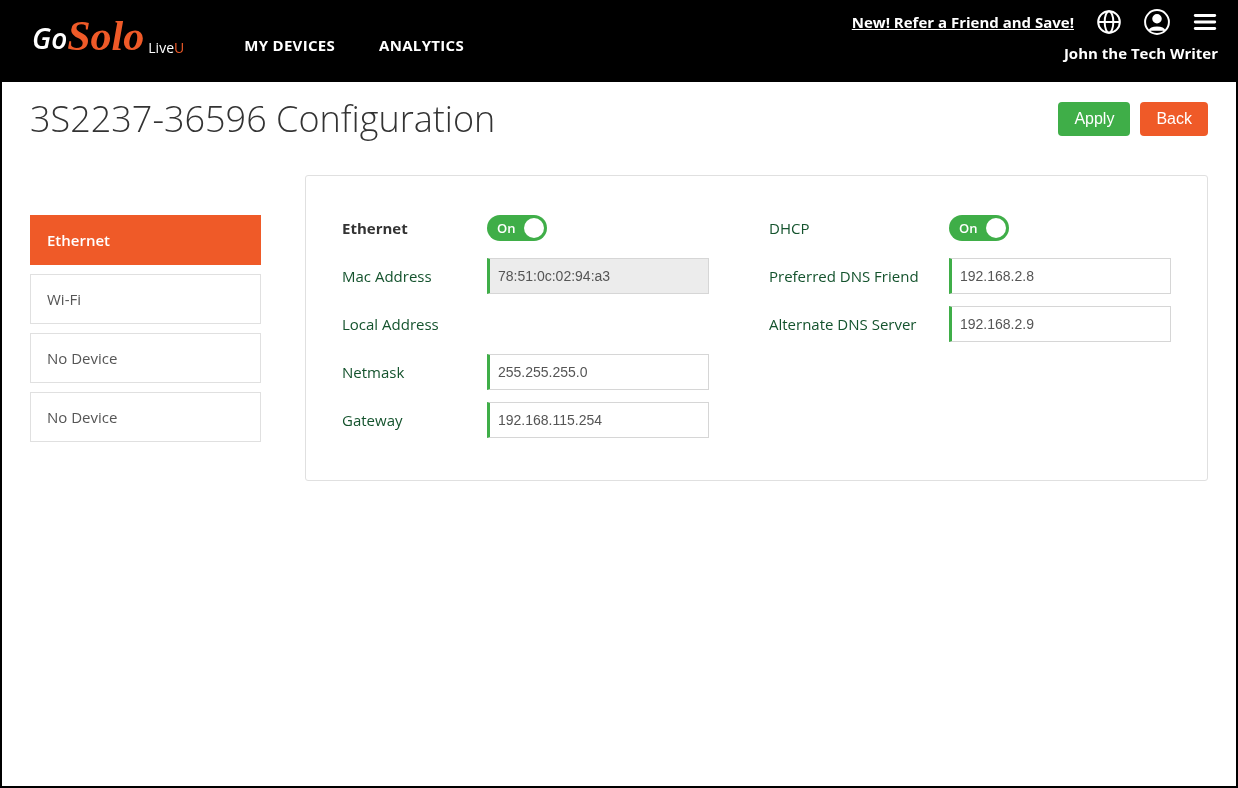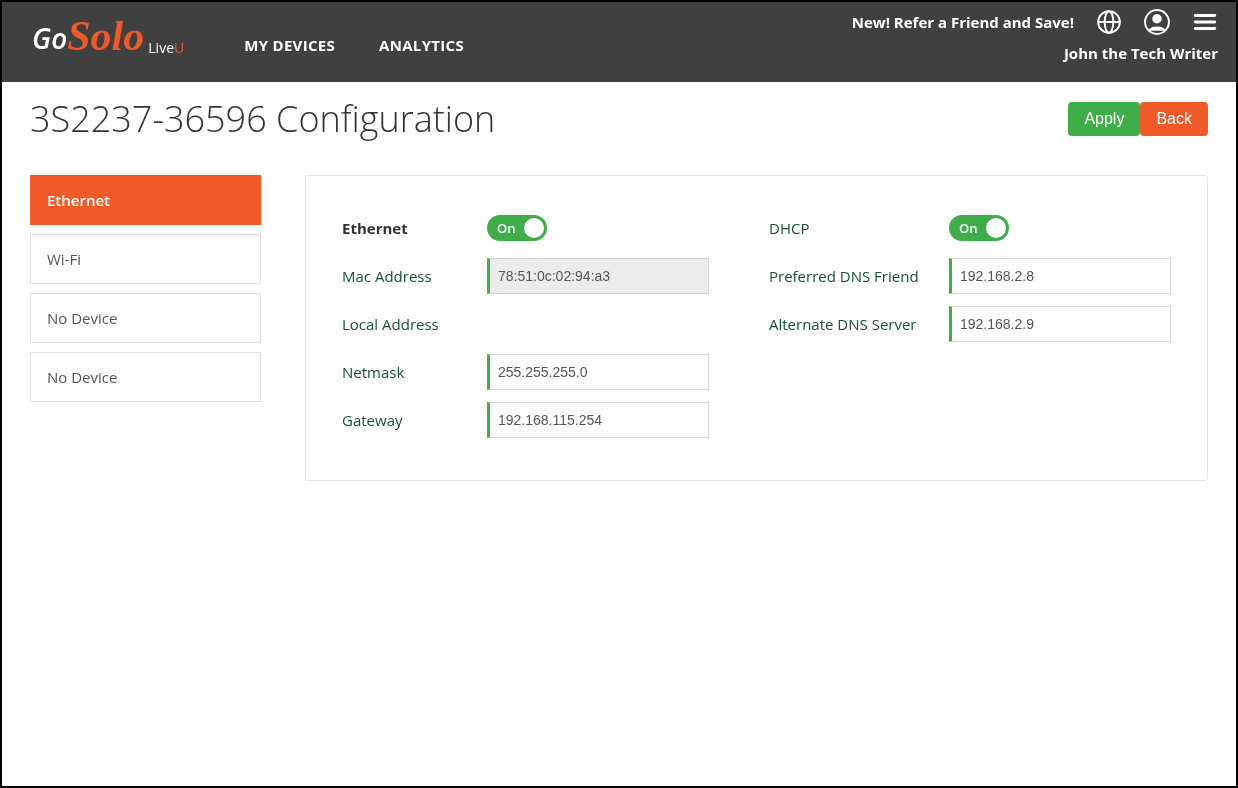--- a/index.html
+++ b/index.html
@@ -7,21 +7,21 @@
     font-family: "Segoe UI", "Open Sans", -apple-system, Helvetica, Arial, sans-serif;
     background: #fff;
     color: #333;
     width: 1238px;
     height: 788px;
     border: 2px solid #000;
     overflow: hidden;
   }
   
   .header {
-    background: #404040;
+    background: #000000;
     color: #fff;
     height: 80px;
     display: flex;
     align-items: center;
     padding: 0 18px 13px 30px;
     position: relative;
   }
   .logo {
     display: flex;
     align-items: flex-end;
@@ -47,20 +47,21 @@
     margin-left: auto;
     display: flex;
     flex-direction: column;
     align-items: flex-end;
     gap: 8px;
   }
   .header-top-row {
     display: flex;
     align-items: center;
     gap: 22px;
+    text-decoration: underline;
   }
   .promo { font-weight: 700; font-size: 15px; }
   .icon-btn {
     width: 26px; height: 26px;
     display:flex; align-items:center; justify-content:center;
     cursor:pointer;
   }
   .icon-btn svg { width: 26px; height: 26px; }
   .username { font-weight: 700; font-size: 15px; }
 
@@ -74,37 +75,39 @@
     margin-bottom: 32px;
   }
   .page-title {
     font-size: 36px;
     font-weight: 300;
     color: #333;
   }
   .page-actions {
     margin-left: auto;
     display: flex;
+    gap: 10px;
   }
   .btn {
     border: none;
     color: #fff;
     font-size: 16px;
     font-weight: 500;
     padding: 8px 16px;
     border-radius: 4px;
     cursor: pointer;
   }
   .btn-apply { background: #3fae48; }
   .btn-back { background: #ef5a28; }
 
   
   .content {
     display: flex;
     gap: 44px;
+    align-items: center;
   }
   .sidebar { width: 260px; }
   .side-item {
     border: 1px solid #e0e0e0;
     padding: 14px 16px;
     font-size: 15px;
     color: #555;
     background: #fff;
     cursor: pointer;
   }

